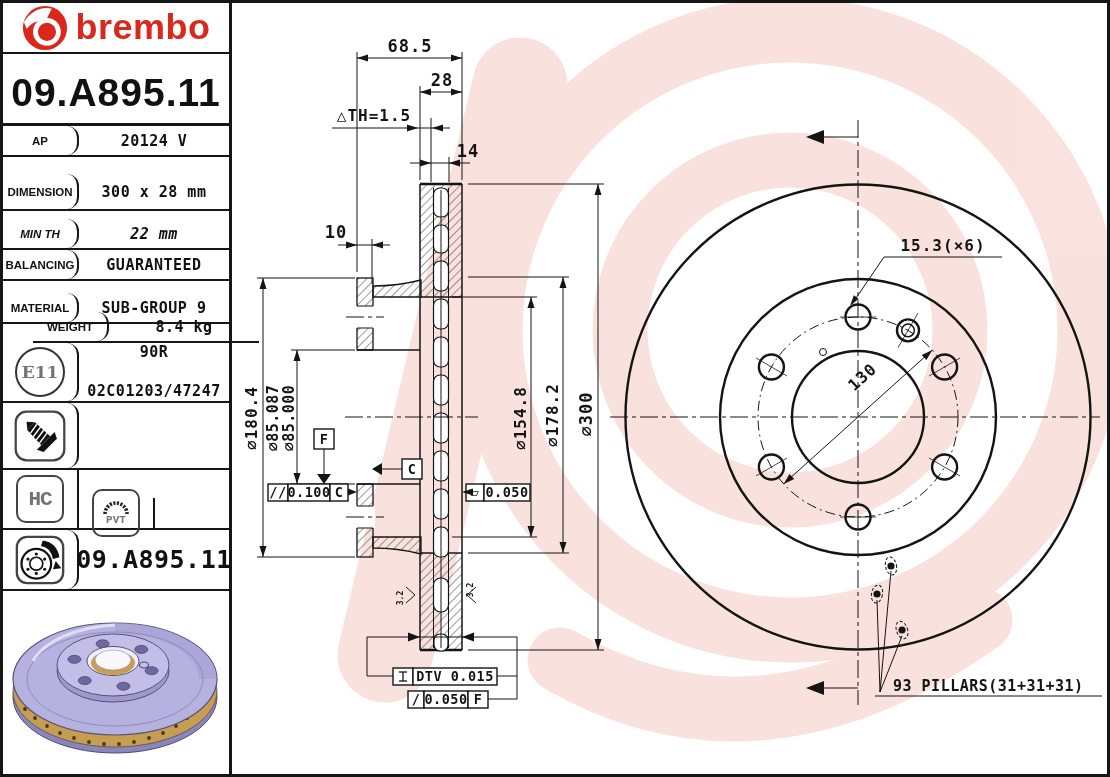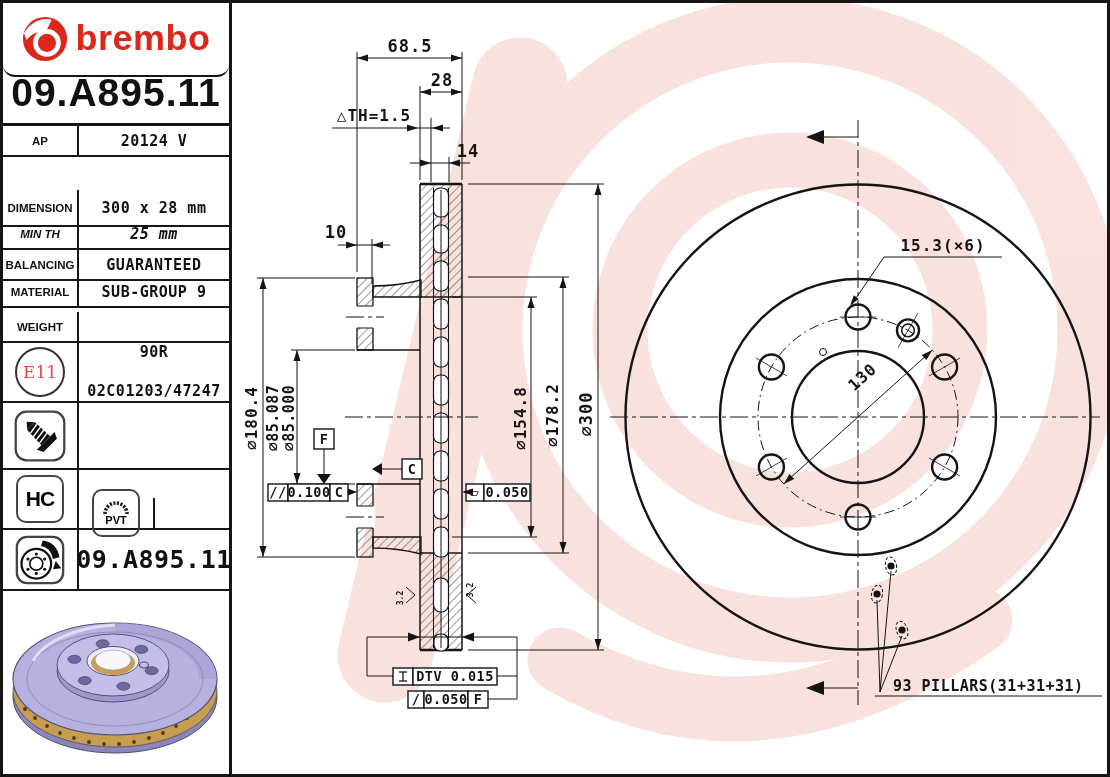--- a/index.html
+++ b/index.html
@@ -8,29 +8,29 @@
   
   .panel{position:absolute;left:0;top:0;width:229px;height:771px;border-right:3px solid #161616;
          box-sizing:border-box;background:#fff;}
   .row{position:absolute;left:0;width:226px;border-bottom:2px solid #161616;box-sizing:border-box;
        display:flex;align-items:center;justify-content:center;}
   .logo-row{gap:6px;}
   .wordmark{font-weight:bold;font-size:36px;letter-spacing:.5px;color:#da291c;
             font-family:"Liberation Sans",sans-serif;transform:scaleY(.95);}
   .pn-big{font-weight:bold;font-size:39px;letter-spacing:1px;color:#111;}
   .srow .lbl{position:absolute;left:0;top:0;bottom:0;width:74px;border-right:2px solid #161616;
-       display:flex;align-items:center;justify-content:center;font-weight:bold;font-size:11.5px;color:#111;}
+       display:flex;align-items:center;justify-content:center;font-weight:bold;font-size:11.5px;color:#111;border-radius:12px;}
   .srow .val{position:absolute;left:76px;top:0;bottom:0;right:0;display:flex;align-items:center;
        justify-content:center;font-family:"DejaVu Sans Mono",monospace;font-weight:bold;font-size:15px;color:#111;letter-spacing:.5px;border-radius:12px;}
   .two .val{flex-direction:column;line-height:1.25;justify-content:space-between;}
   .cell{position:absolute;top:0;bottom:0;display:flex;align-items:center;justify-content:center;}
   .badge-circle{width:46px;height:46px;border:2.5px solid #333;border-radius:50%;display:flex;
-       align-items:center;justify-content:center;font-family:"DejaVu Serif",serif;font-weight:normal;font-size:17px;color:#ef4444;}
+       align-items:center;justify-content:center;font-family:"DejaVu Serif",serif;font-weight:bold;font-size:17px;color:#737373;}
   .badge-square{width:44px;height:44px;border:2.5px solid #444;border-radius:10px;display:flex;
-       flex-direction:column;align-items:center;justify-content:center;color:#000000;}
+       flex-direction:column;align-items:center;justify-content:center;color:#737373;font-family:Liberation Mono, monospace;}
   .hc-text{font-weight:900;font-size:21px;letter-spacing:-1px;}
   .pvt-text{font-weight:900;font-size:11px;line-height:1;}
   .pn-small{font-weight:bold;font-size:25px;letter-spacing:.5px;color:#111;}
   
   .drawing{position:absolute;left:229px;top:0;width:875px;height:771px;}
   svg text{font-family:"DejaVu Sans Mono","DejaVu Sans",monospace;font-weight:bold;fill:#141414;}
   .t17{font-size:17px;letter-spacing:1px;} .t16{font-size:16px;letter-spacing:1px;}
   .t15{font-size:15px;letter-spacing:.5px;} .t13{font-size:13.5px;letter-spacing:.5px;}
   .t8{font-size:8px;}
   .thin{stroke:#141414;stroke-width:1;fill:none;}
@@ -40,56 +40,57 @@
   .arr{fill:#141414;stroke:none;}
   .cl{stroke:#141414;stroke-width:1;fill:none;stroke-dasharray:18 4 4 4;}
 </style>
 </head>
 <body>
 
 <div class="sheet">
 
   <div class="panel">
 
-    <div class="row logo-row" style="top:0;height:74px;border-radius:12px;">
+    <div class="row logo-row" style="top:0;height:51px;">
       <svg width="48" height="48" viewBox="0 0 50 50">
         <circle cx="25" cy="25" r="23" fill="#da291c"></circle>
         <path d="M3,19 C10,7 22,2 32,5 L25,19 C18,16 11,19 6,26 Z" fill="#fff"></path>
         <circle cx="27" cy="29" r="12" fill="none" stroke="#fff" stroke-width="5"></circle>
         <circle cx="27" cy="29" r="4.5" fill="#da291c"></circle>
       </svg>
       <span class="wordmark">brembo</span>
     </div>
 
     <div class="row" style="top:59px;height:64px;border-bottom-width:3px;">
       <span class="pn-big">09.A895.11</span>
     </div>
 
     <div class="row srow" style="top:123px;height:31px;">
       <div class="lbl">AP</div>
       <div class="val">20124 V</div>
     </div>
-    <div class="row srow" style="top:187px;height:37px;">
+    <div class="row srow" style="top:171px;height:37px;">
       <div class="lbl">DIMENSION</div>
       <div class="val">300 x 28 mm</div>
     </div>
     <div class="row srow" style="top:216px;height:31px;font-style:italic;">
       <div class="lbl">MIN TH</div>
-      <div class="val">25 mm</div>
+      <div class="val">22 mm</div>
     </div>
     <div class="row srow" style="top:247px;height:31px;">
       <div class="lbl">BALANCING</div>
       <div class="val">GUARANTEED</div>
     </div>
-    <div class="row srow" style="top:274px;height:31px;">
+    <div class="row srow" style="top:290px;height:31px;">
       <div class="lbl">MATERIAL</div>
       <div class="val">SUB-GROUP 9</div>
     </div>
-    <div class="row srow" style="top:309px;height:31px;">
+    <div class="row srow" style="top:309px;height:31px;margin-left:30px;">
       <div class="lbl">WEIGHT</div>
+      <div class="val">8.4 kg</div>
     </div>
 
     <div class="row srow two" style="top:340px;height:60px;">
       <div class="lbl">
         <span class="badge-circle">E11</span>
       </div>
       <div class="val">
         <span>90R</span>
         <span>02C01203/47247</span>
       </div>

